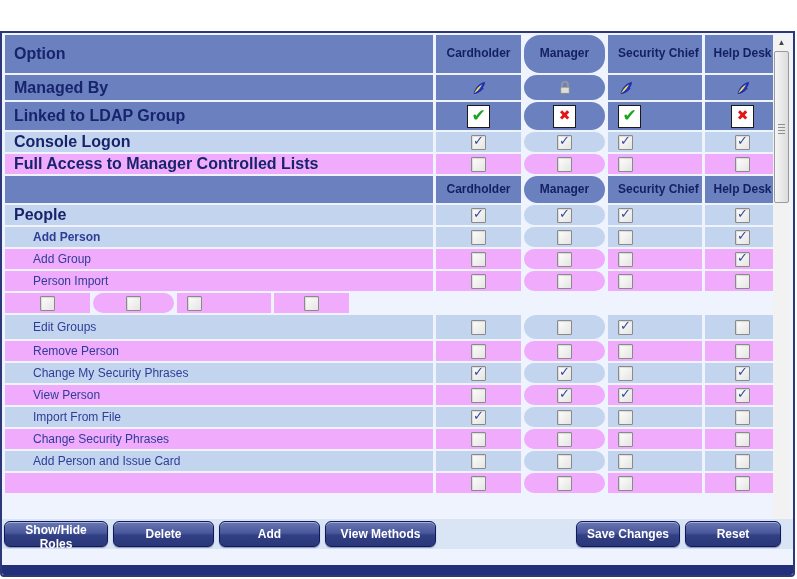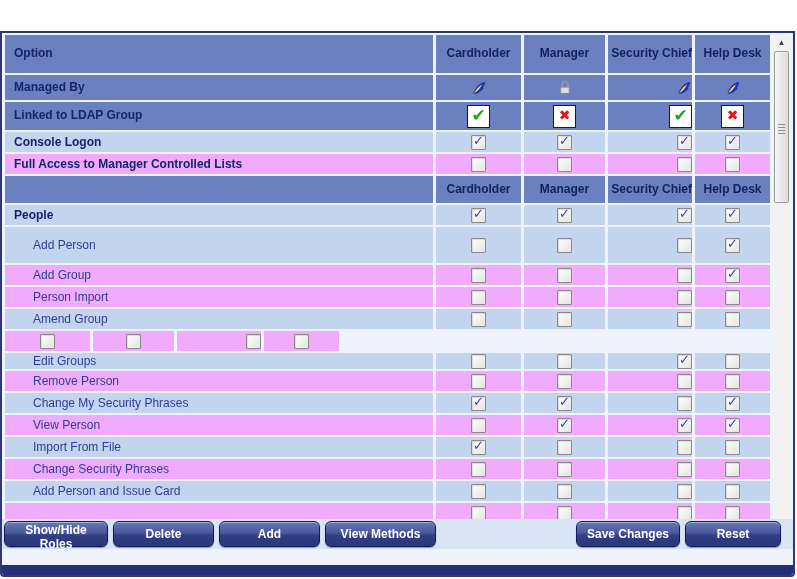--- a/index.html
+++ b/index.html
@@ -13,28 +13,28 @@
   .panel{position:absolute;top:31px;left:0;right:0;bottom:0;border:2px solid #2c3878;
          border-radius:0 0 4px 4px;background:#eef3fd;overflow:hidden;}
   .table-zone{position:absolute;top:0;left:0;right:0;height:500px;background:#eef3fd;}
   #grid{position:absolute;top:2px;left:3px;width:770px;height:498px;overflow:hidden;}
   .row{display:flex;margin-bottom:2px;}
   .cell{flex:0 0 auto;display:flex;align-items:center;overflow:hidden;}
   .row>.cell{margin-right:3px;}
   .row>.cell:last-child{margin-right:0;}
   .c-opt{width:428px;padding-left:9px;box-sizing:border-box;}
   .c-r0{width:85px;justify-content:center;}
-  .c-r1{width:81px;justify-content:center;}
-  .c-r2{width:84px;justify-content:flex-end;}
+  .c-r1{width:81px;justify-content:center;border-radius:16px;}
+  .c-r2{width:84px;justify-content:flex-start;padding-left:10px;}
   .c-r3{width:75px;justify-content:center;}
   .hdr .cell{background:#6b80bf;color:#141f63;font-weight:bold;font-size:12px;line-height:1.1;text-align:center;}
   .hdr .c-opt{text-align:left;}
   .ra .cell{background:#c3d4ef;}
   .rb .cell{background:#f0abfc;}
-  .lbl-b{font-weight:bold;color:#17246b;font-size:12px;}
+  .lbl-b{font-weight:bold;color:#17246b;font-size:16px;}
   .lbl{color:#2e3d96;font-size:12px;padding-left:19px;}
   
   .cb{width:13px;height:13px;background:linear-gradient(135deg,#fefefe,#e4e4e2);
       border:1px solid #8a8a8a;border-radius:1px;position:relative;
       box-shadow:inset 1px 1px 1px rgba(0,0,0,0.12);}
   .cb.on::after{content:"\2713";position:absolute;left:1px;top:-3px;font-size:13px;
       font-weight:bold;color:#35479f;}
   
   .ldap-box{width:21px;height:21px;background:#ffffff;border:1px solid #1a1a1a;
       display:flex;align-items:center;justify-content:center;font-weight:bold;}
@@ -212,21 +212,21 @@
             <div class="cell c-r1">
               <div class="cb on"></div>
             </div>
             <div class="cell c-r2">
               <div class="cb on"></div>
             </div>
             <div class="cell c-r3">
               <div class="cb on"></div>
             </div>
           </div>
-          <div class="row ra" style="height: 36px;">
+          <div class="row ra" style="height: 20px; font-weight: bold;">
             <div class="cell c-opt">
               <span class="lbl">Add Person</span>
             </div>
             <div class="cell c-r0">
               <div class="cb"></div>
             </div>
             <div class="cell c-r1">
               <div class="cb"></div>
             </div>
             <div class="cell c-r2">
@@ -263,52 +263,35 @@
             <div class="cell c-r1">
               <div class="cb"></div>
             </div>
             <div class="cell c-r2">
               <div class="cb"></div>
             </div>
             <div class="cell c-r3">
               <div class="cb"></div>
             </div>
           </div>
-          <div class="row ra" style="height: 20px;">
-            <div class="cell c-opt">
-              <span class="lbl">Amend Group</span>
-            </div>
-            <div class="cell c-r0">
-              <div class="cb"></div>
-            </div>
-            <div class="cell c-r1">
-              <div class="cb"></div>
-            </div>
-            <div class="cell c-r2">
-              <div class="cb"></div>
-            </div>
-            <div class="cell c-r3">
-              <div class="cb"></div>
-            </div>
-          </div>
-          <div class="row rb" style="height: 20px;">
-            <div class="cell c-r0">
-              <div class="cb"></div>
-            </div>
-            <div class="cell c-r1">
-              <div class="cb"></div>
-            </div>
-            <div class="cell c-r2">
-              <div class="cb"></div>
-            </div>
-            <div class="cell c-r3">
-              <div class="cb"></div>
-            </div>
-          </div>
-          <div class="row ra" style="height: 16px;">
+          <div class="row rb" style="height: 20px;">
+            <div class="cell c-r0">
+              <div class="cb"></div>
+            </div>
+            <div class="cell c-r1">
+              <div class="cb"></div>
+            </div>
+            <div class="cell c-r2">
+              <div class="cb"></div>
+            </div>
+            <div class="cell c-r3">
+              <div class="cb"></div>
+            </div>
+          </div>
+          <div class="row ra" style="height: 24px;">
             <div class="cell c-opt">
               <span class="lbl">Edit Groups</span>
             </div>
             <div class="cell c-r0">
               <div class="cb"></div>
             </div>
             <div class="cell c-r1">
               <div class="cb"></div>
             </div>
             <div class="cell c-r2">

